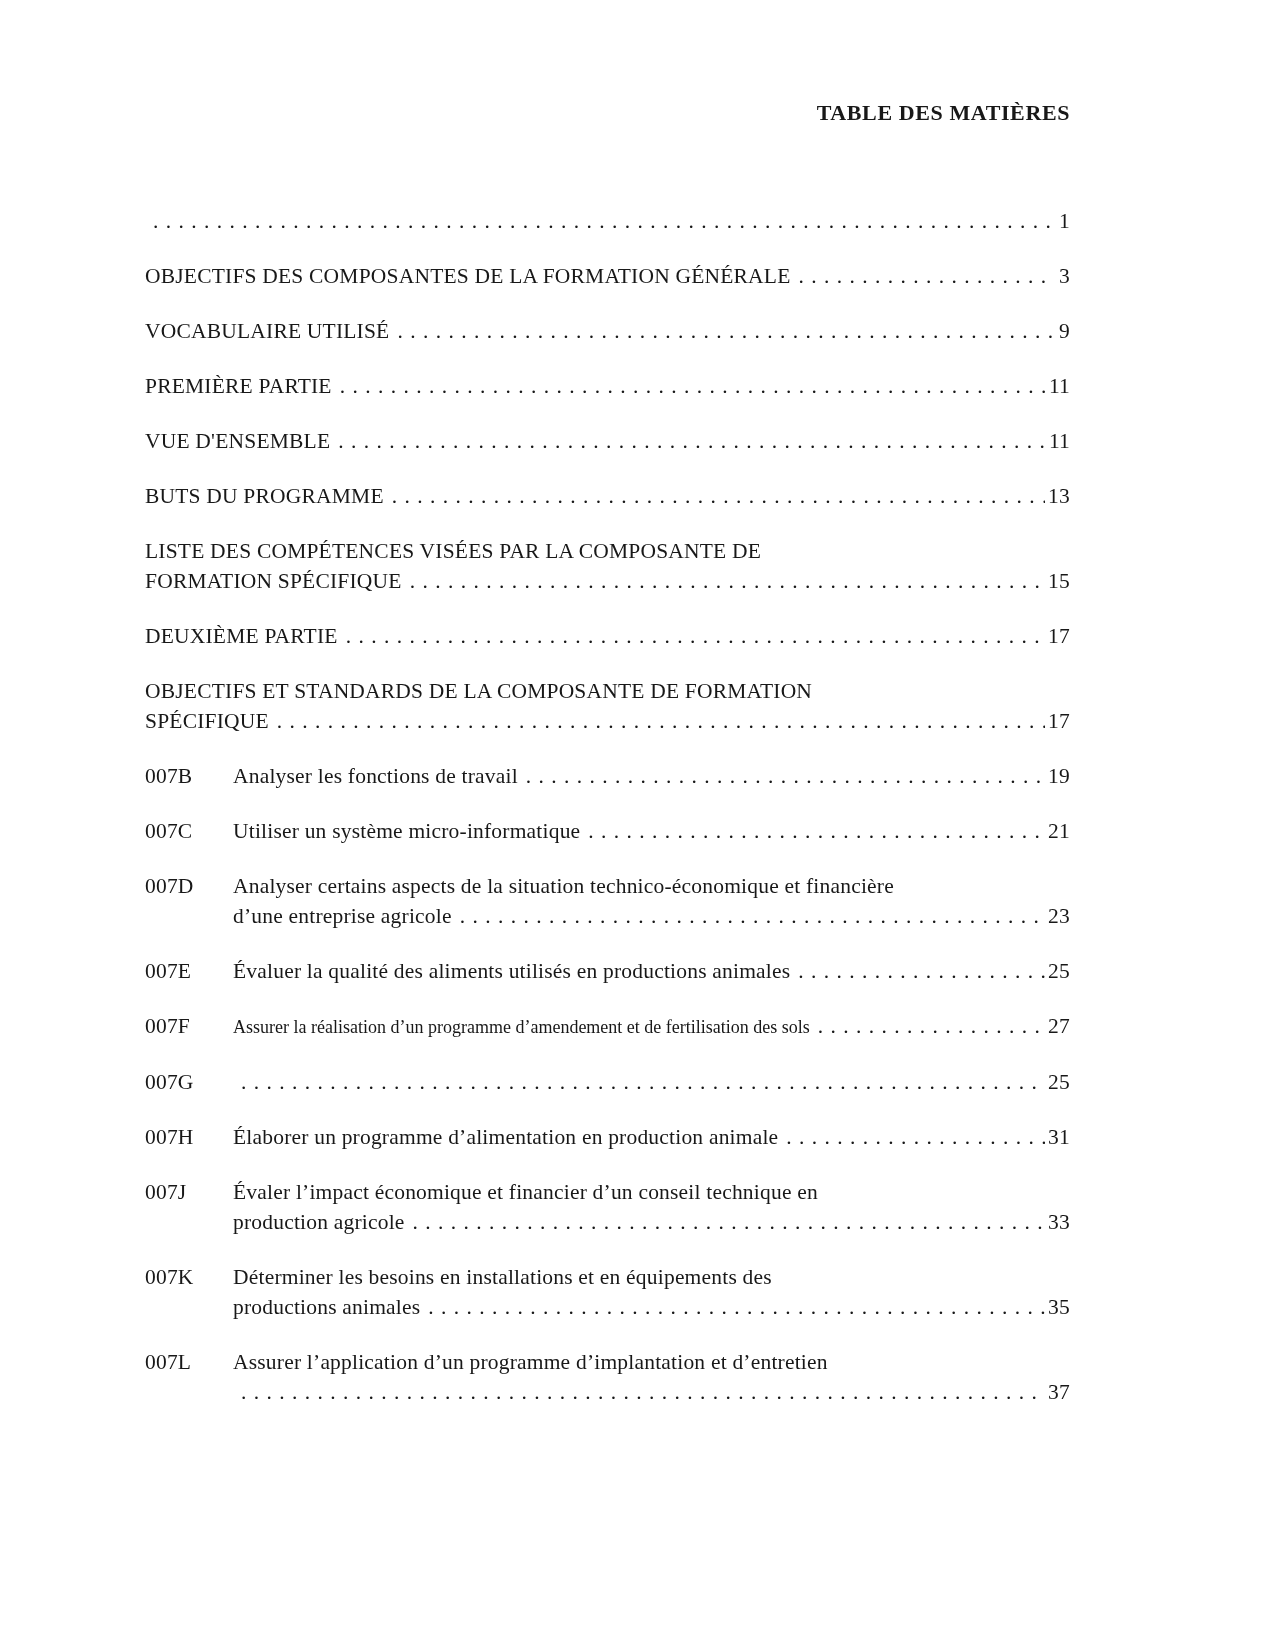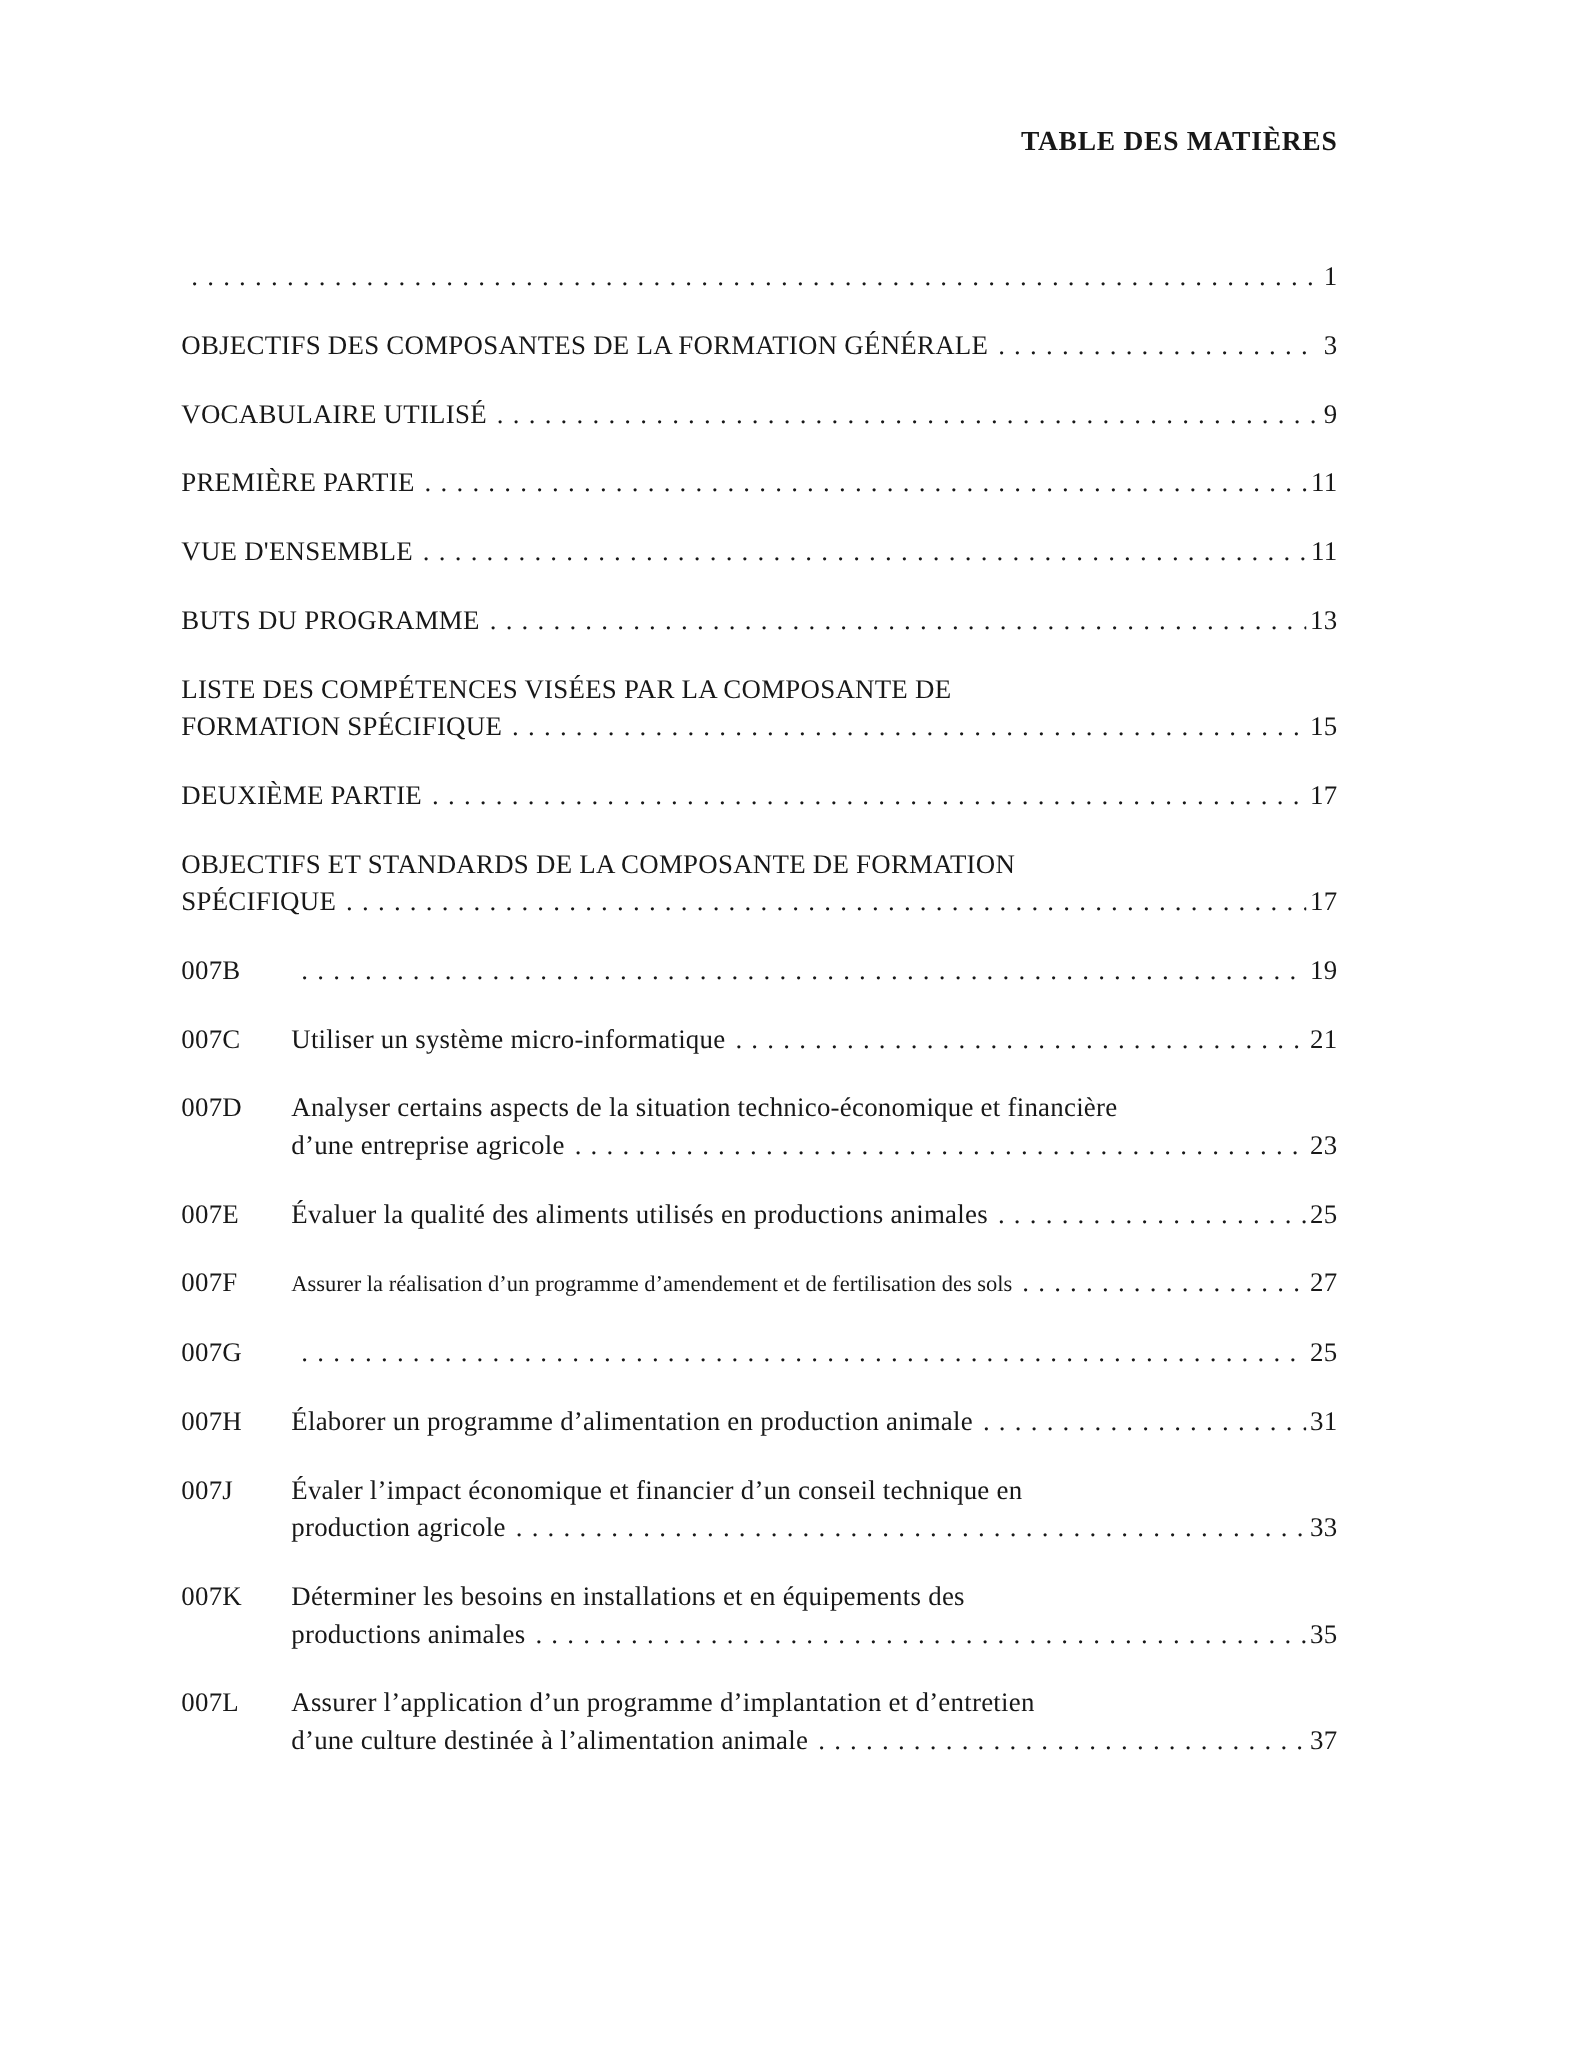--- a/index.html
+++ b/index.html
@@ -165,20 +165,21 @@
             <span class="text">SPÉCIFIQUE</span>
             <span class="leader" aria-hidden="true">. . . . . . . . . . . . . . . . . . . . . . . . . . . . . . . . . . . . . . . . . . . . . . . . . . . . . . . . . . . . . . . . . . . . . . . . . . . . . . . . . . . . . . . . . . . . . . . . . . . . . . . . . . . . . . . . . . . . . . . . . . . . . . . . . . . . . . . . . . . . </span>
             <span class="pageno">17</span>
           </span>
         </span>
   </div>
       <div class="entry">
     <span class="code">007B</span>
     <span class="entry-body">
           <span class="line">
+            <span class="text">Analyser les fonctions de travail</span>
             <span class="leader" aria-hidden="true">. . . . . . . . . . . . . . . . . . . . . . . . . . . . . . . . . . . . . . . . . . . . . . . . . . . . . . . . . . . . . . . . . . . . . . . . . . . . . . . . . . . . . . . . . . . . . . . . . . . . . . . . . . . . . . . . . . . . . . . . . . . . . . . . . . . . . . . . . . . . </span>
             <span class="pageno">19</span>
           </span>
         </span>
   </div>
       <div class="entry">
     <span class="code">007C</span>
     <span class="entry-body">
           <span class="line">
             <span class="text">Utiliser un système micro-informatique</span>
@@ -265,20 +266,19 @@
           </span>
         </span>
   </div>
       <div class="entry">
     <span class="code">007L</span>
     <span class="entry-body">
           <span class="line">
             <span class="text">Assurer l’application d’un programme d’implantation et d’entretien</span>
           </span>
           <span class="line">
-            <span class="text">d’une culture destinée à l’alimentation animale</span>
             <span class="leader" aria-hidden="true">. . . . . . . . . . . . . . . . . . . . . . . . . . . . . . . . . . . . . . . . . . . . . . . . . . . . . . . . . . . . . . . . . . . . . . . . . . . . . . . . . . . . . . . . . . . . . . . . . . . . . . . . . . . . . . . . . . . . . . . . . . . . . . . . . . . . . . . . . . . . </span>
             <span class="pageno">37</span>
           </span>
         </span>
   </div>
     </div>
 </div>
 
 </body></html>

